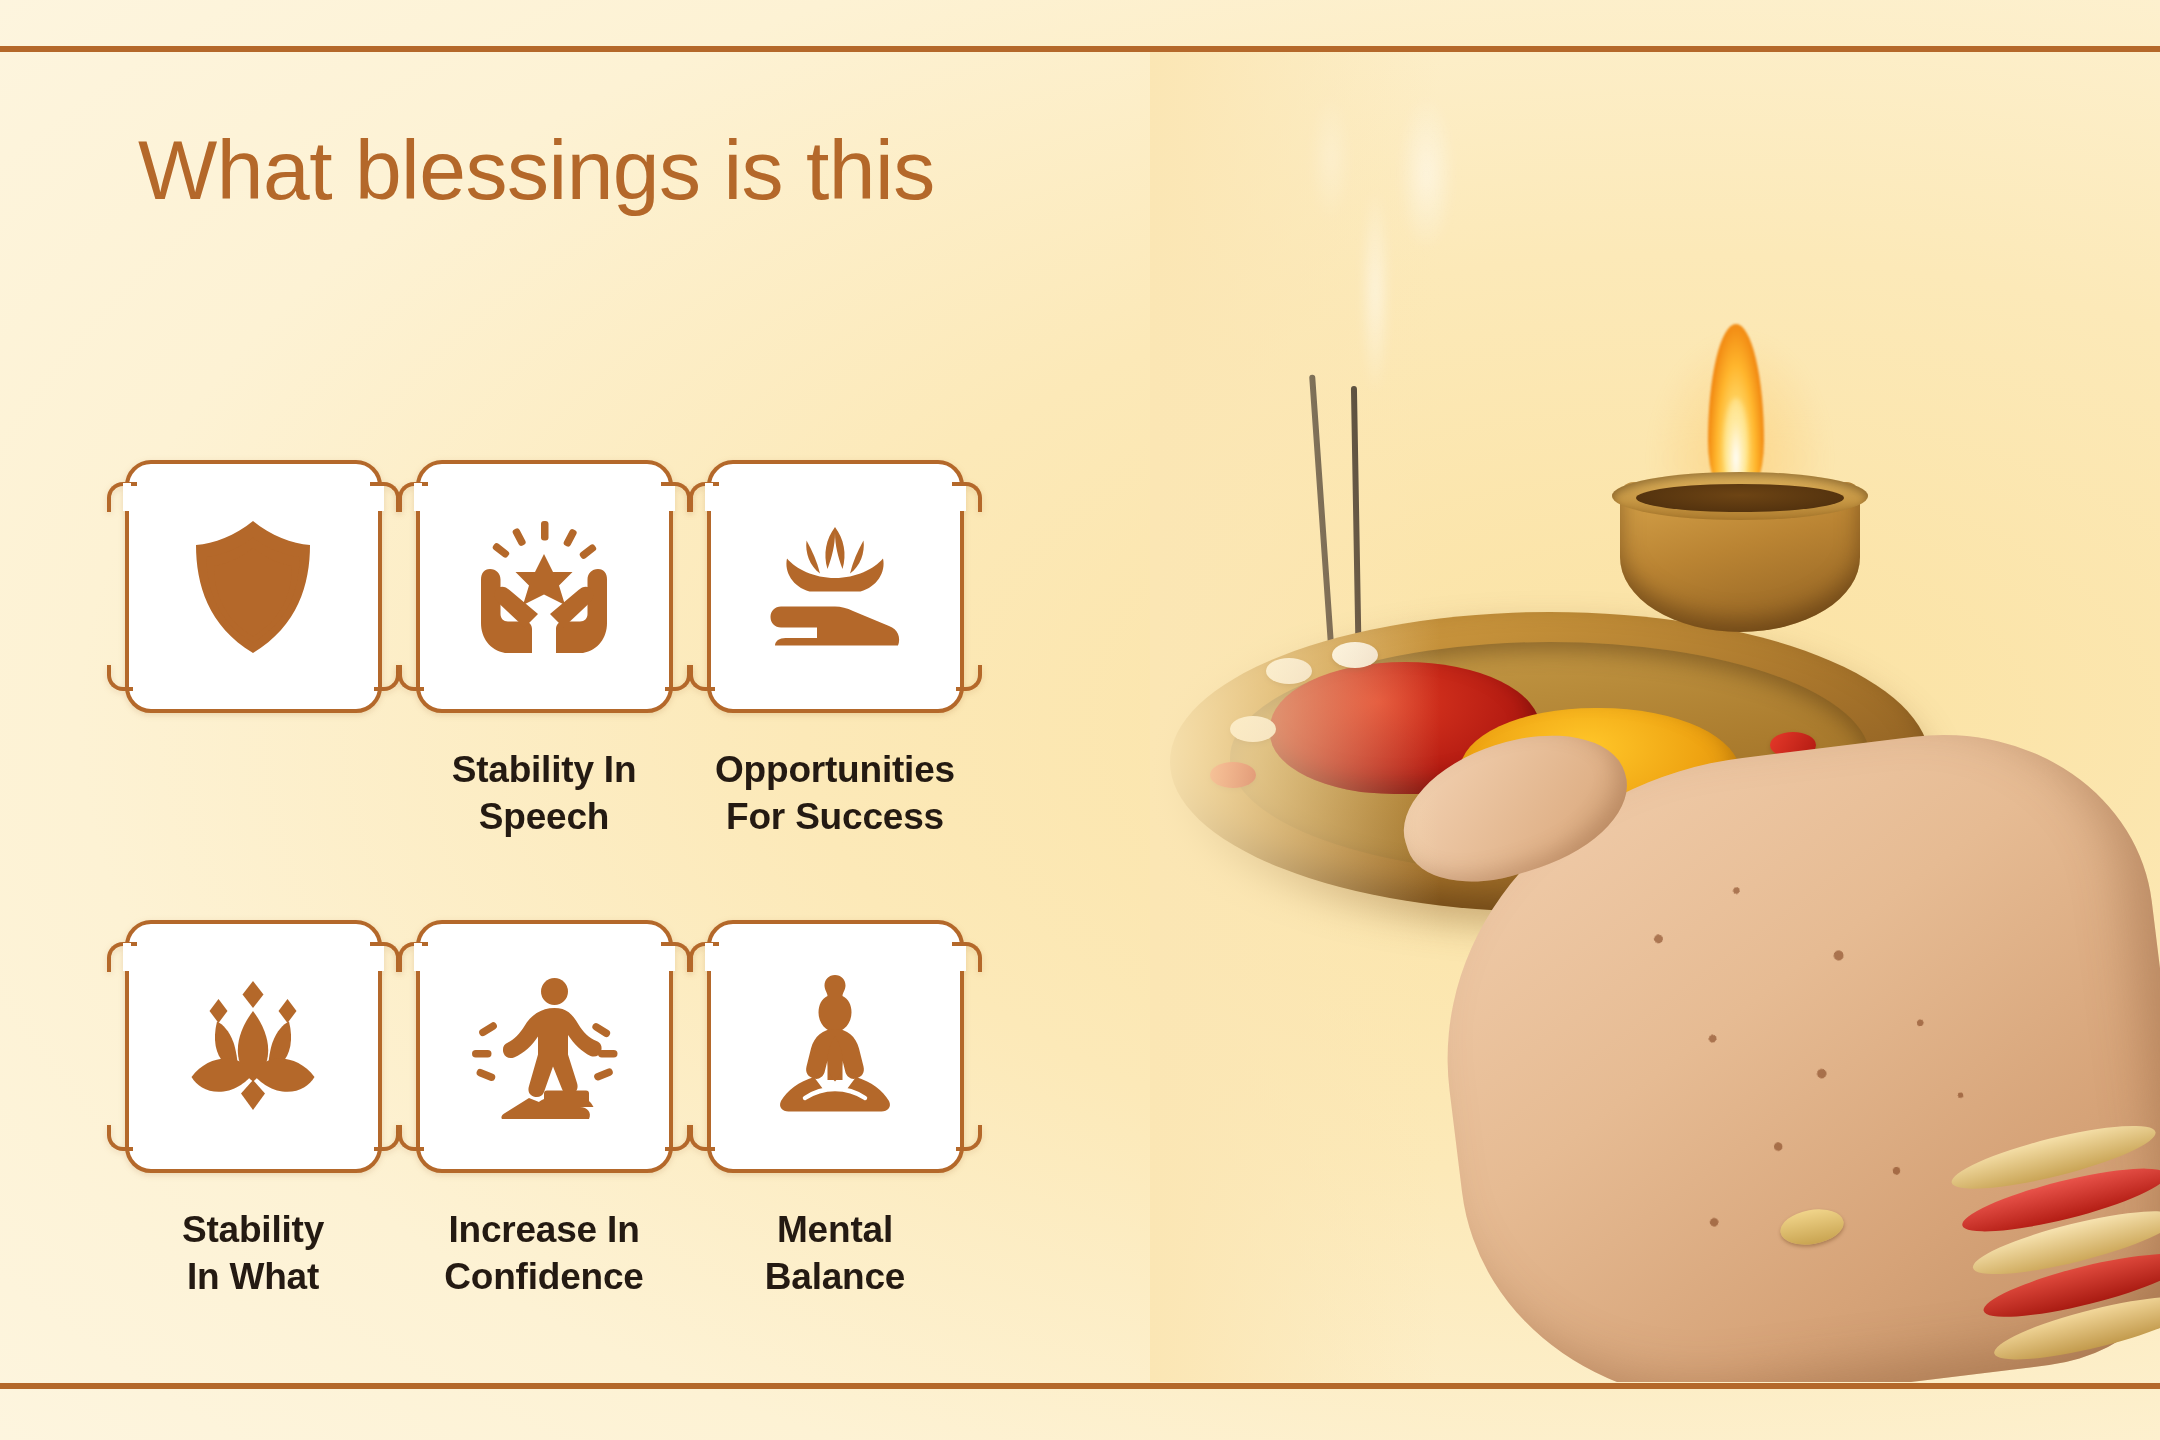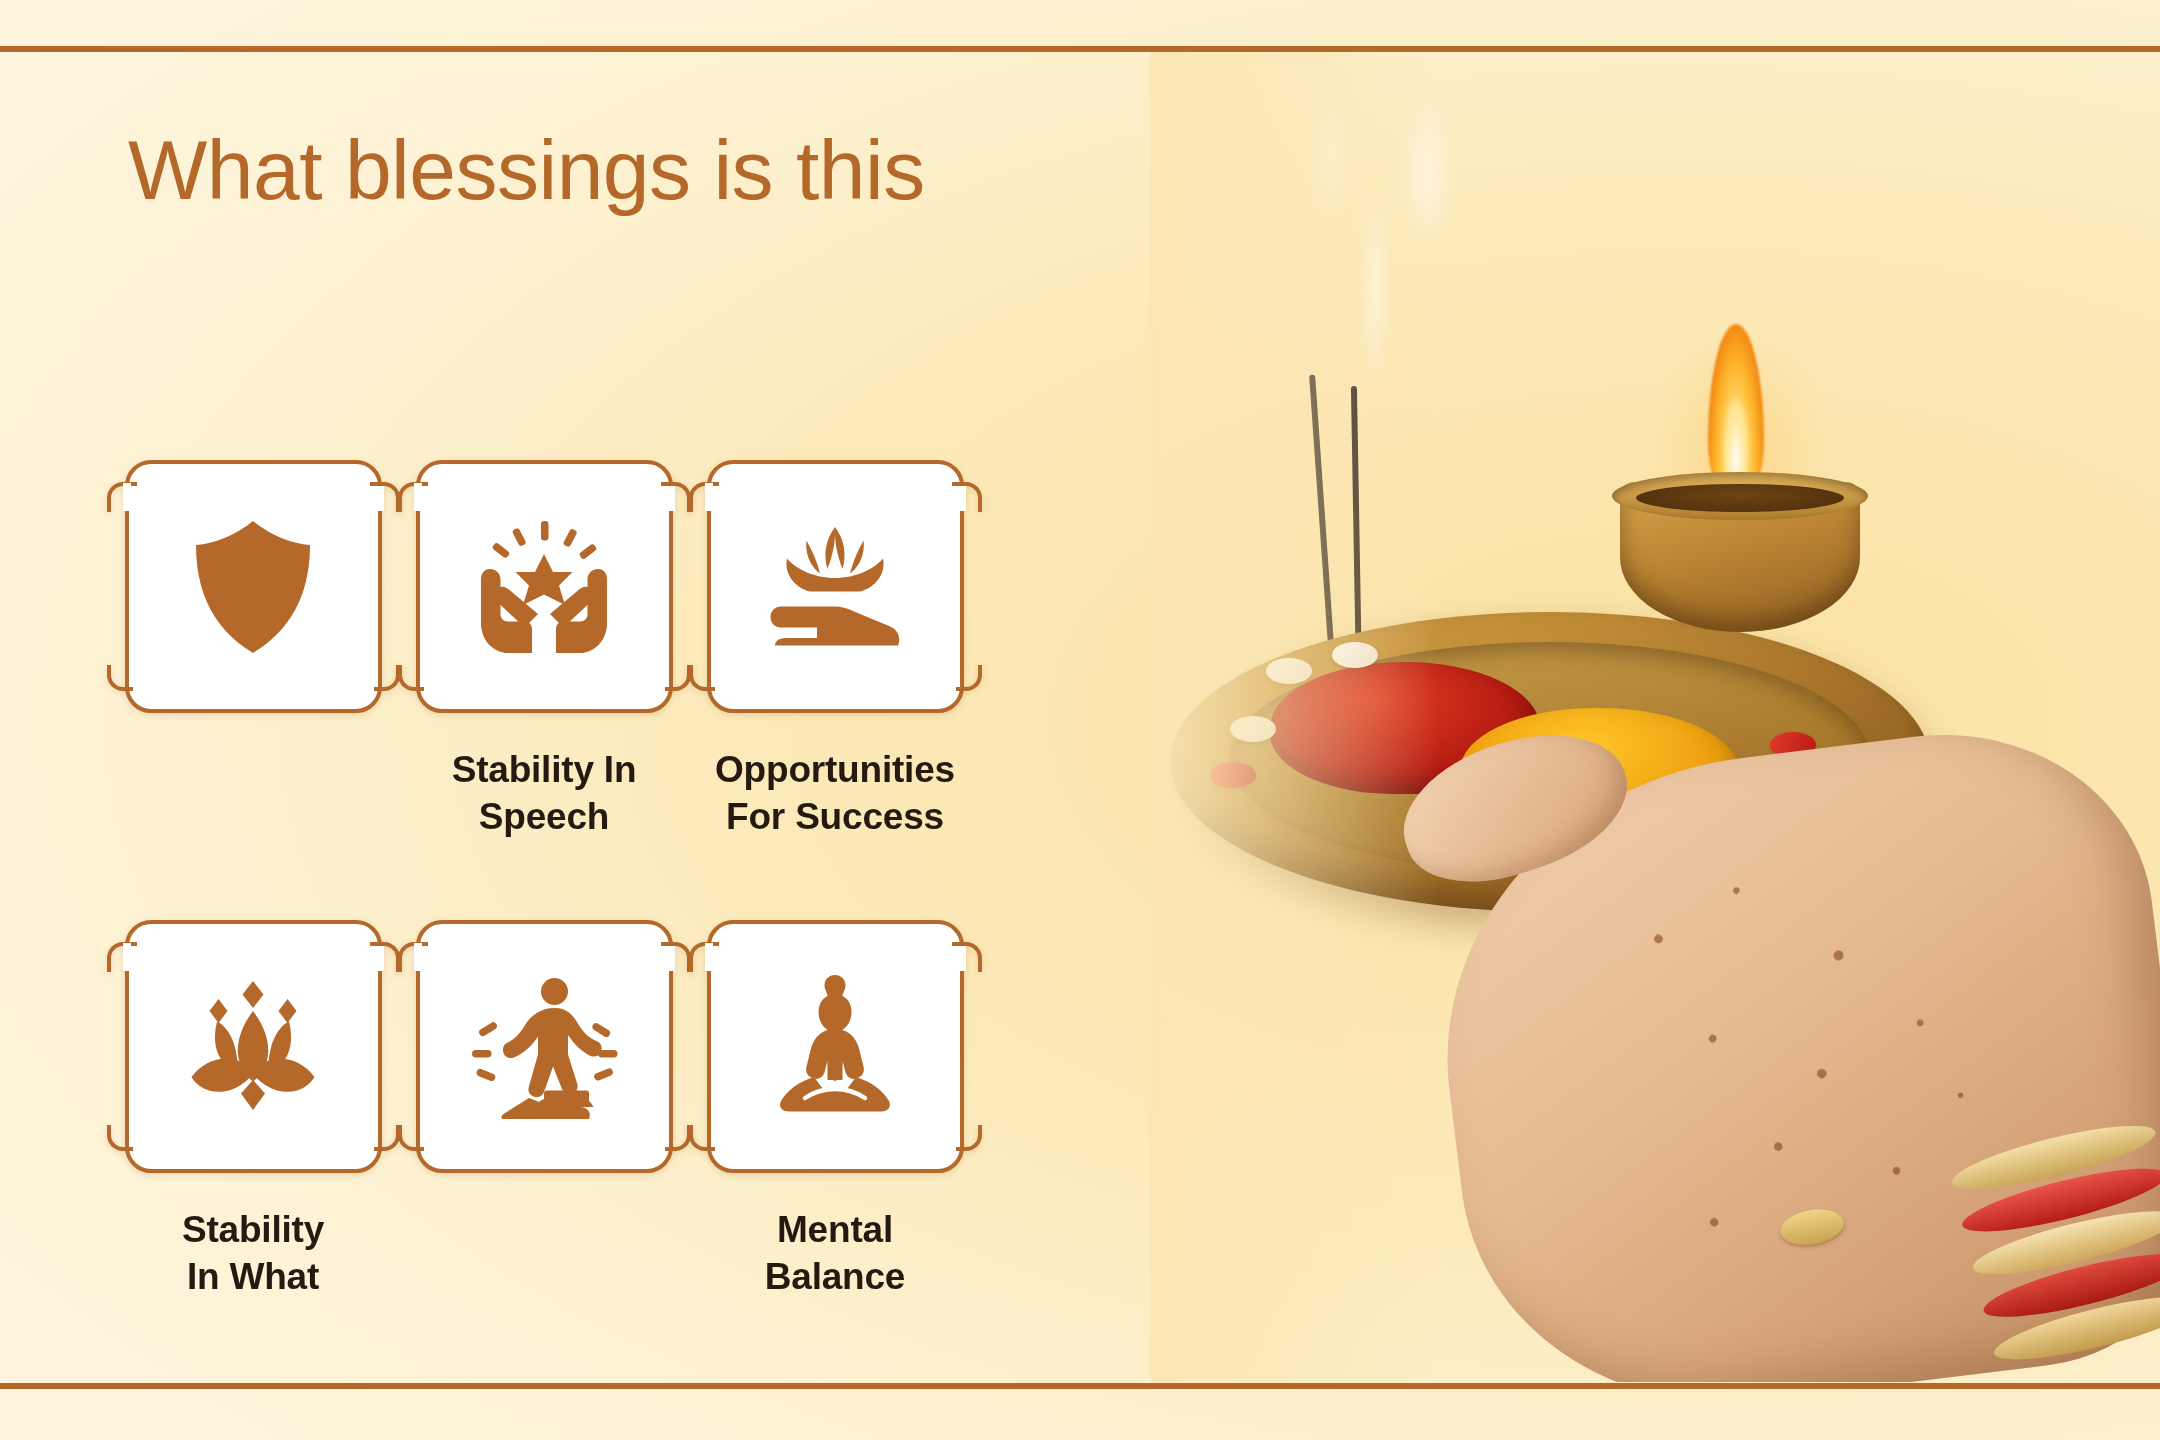--- a/index.html
+++ b/index.html
@@ -20,21 +20,21 @@
 
   
   .rule {
     position:absolute; left:0; width:2160px; height:6px;
     background:#b4682a;
   }
   .rule.top { top:46px; }
   .rule.bot { top:1383px; }
 
   
-  .heading { position:absolute; left:128px; top:128px; width:1300px; }
+  .heading { position:absolute; left:138px; top:128px; width:1300px; }
   .h-line1 {
     font-size:84px; font-weight:300; letter-spacing:-0.5px;
     color:#b4682a; line-height:1.0; white-space:nowrap;
   }
   .h-line2 {
     font-size:86px; font-weight:700; letter-spacing:-0.5px;
     color:#8a4a1e; line-height:1.05; margin-top:20px; white-space:nowrap;
   }
 
   
@@ -408,20 +408,24 @@
           <rect x="50" y="79" width="30" height="9" rx="2"></rect>
           <path d="M44 90 C46 86 50 84 54 84 L74 84 C78 84 81 86 83 90 Z"></path>
           <rect x="6" y="36" width="13" height="5" rx="2.5" transform="rotate(-32 12 38)"></rect>
           <rect x="2" y="52" width="13" height="5" rx="2.5"></rect>
           <rect x="5" y="66" width="13" height="5" rx="2.5" transform="rotate(22 11 68)"></rect>
           <rect x="82" y="36" width="13" height="5" rx="2.5" transform="rotate(32 88 38)"></rect>
           <rect x="86" y="52" width="13" height="5" rx="2.5"></rect>
           <rect x="83" y="66" width="13" height="5" rx="2.5" transform="rotate(-22 89 68)"></rect>
         </svg>
       </div>
+      <div class="label">
+        <span>Increase In</span><br>
+        <span>Confidence</span>
+      </div>
     </div>
 
     <div class="cell">
       <div class="card">
         <span class="mask-l"></span>
         <span class="mask-r"></span>
         <span class="notch-l"></span>
         <span class="notch-r"></span>
         <svg class="icon" viewBox="0 0 100 100">
           <path d="M50 2 C46 2 43 5 43 9 C43 12 45 14 45 16 C41 18 39 22 39 27 C39 34 44 40 50 40 C56 40 61 34 61 27 C61 22 59 18 55 16 C55 14 57 12 57 9 C57 5 54 2 50 2 Z"></path>

